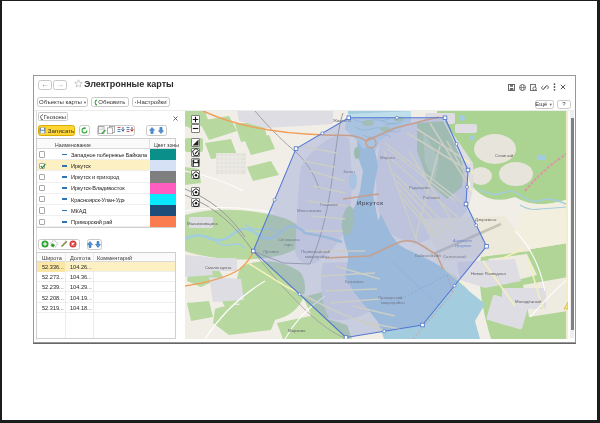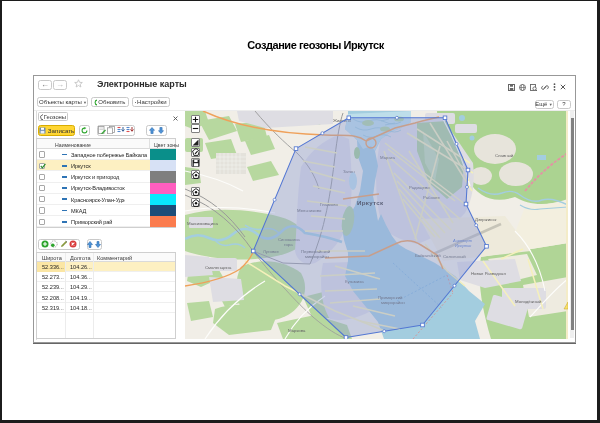--- a/index.html
+++ b/index.html
@@ -4,21 +4,21 @@
 <style>
 * { margin:0; padding:0; box-sizing:border-box; }
 html,body { width:600px; height:423px; background:#1c1c1c; font-family:"Liberation Sans", sans-serif; overflow:hidden; }
 #page { position:absolute; left:2px; top:1px; width:595px; height:419px; background:#fff; }
 #doctitle { position:absolute; left:0; top:37.5px; width:100%; text-align:center; font-size:11px; letter-spacing:-0.45px; font-weight:bold; color:#000; padding-left:32px; }
 #win { position:absolute; left:31px; top:74px; width:543px; height:268px; background:#fff; border:1px solid #989898; box-shadow:0 1px 0 #666; }
 .btn { position:absolute; background:#fff; border:1px solid #c9c9c9; border-radius:2.5px; font-size:6px; color:#333; display:flex; align-items:center; justify-content:center; white-space:nowrap; }
 #navback, #navfwd { top:3.5px; width:14px; height:10px; color:#777; font-size:8px; }
 #navback { left:4px; } #navfwd { left:19px; color:#b5b5b5; }
 #star { position:absolute; left:40px; top:3px; font-size:9px; color:#c8c8c8; }
-#wtitle { position:absolute; left:63px; top:2.5px; font-size:9px; font-weight:bold; color:#2b2b2b; }
+#wtitle { position:absolute; left:50px; top:2.5px; font-size:9px; font-weight:bold; color:#2b2b2b; }
 #topicons { position:absolute; left:474px; top:7px; display:flex; gap:4px; align-items:center; color:#555; }
 .cmdbtn { top:21px; height:10px; padding:0 2px; }
 #cmd1 { left:3px; width:51px; }
 #cmd2 { left:56.5px; width:38px; }
 #cmd3 { left:97.5px; width:38px; }
 #more { left:500.5px; top:24px; width:19px; height:8.5px; position:absolute; font-size:5.8px; }
 #help { left:523px; top:24px; width:14px; height:8.5px; position:absolute; font-size:6px; }
 #tab { left:4px; top:36.2px; width:30px; height:9.2px; font-size:5.8px; padding:0 1px; border-radius:1.5px; }
 #tabclose { position:absolute; left:139px; top:39px; font-size:6.5px; color:#555; }
 #btnwrite { left:4.2px; top:49px; width:37.3px; height:10.5px; background:#ffd633; border:1px solid #d8ac00; font-size:6.2px; }
@@ -42,21 +42,20 @@
 .hl { background:#fdf0c2; }
 #map { position:absolute; left:151px; top:34.5px; width:383px; height:228px; overflow:hidden; }
 #scroll { position:absolute; left:536px; top:35px; width:4px; height:227px; background:#efefef; }
 #thumb { position:absolute; left:0.5px; top:7px; width:3px; height:212px; background:#818181; }
 .mapbtn { position:absolute; width:9px; height:9px; background:#fff; border:1px solid #818181; border-radius:1px; font-size:8px; font-weight:bold; color:#111; display:flex; align-items:center; justify-content:center; z-index:5; }
 .gb { flex:0 0 auto; display:flex; align-items:center; }
 </style>
 </head>
 <body>
 <div id="page">
-  <div id="doctitle">Создание геозоны Иркутск</div>
   <div id="win">
     <div style="position:absolute;left:0;top:33.5px;width:541px;height:1px;background:#ececec;"></div>
     <div id="navback" class="btn">←</div>
     <div id="navfwd" class="btn">→</div>
     <div id="star"><svg width="9" height="9">
           <path d="M4.5,0.8 L5.6,3.3 8.3,3.5 6.2,5.3 6.9,8 4.5,6.5 2.1,8 2.8,5.3 0.7,3.5 3.4,3.3 Z" fill="none" stroke="#c4c4c4" stroke-width="0.9"></path>
         </svg></div>
     <div id="wtitle">Электронные карты</div>
     <div id="topicons">
       <svg width="7" height="7">

